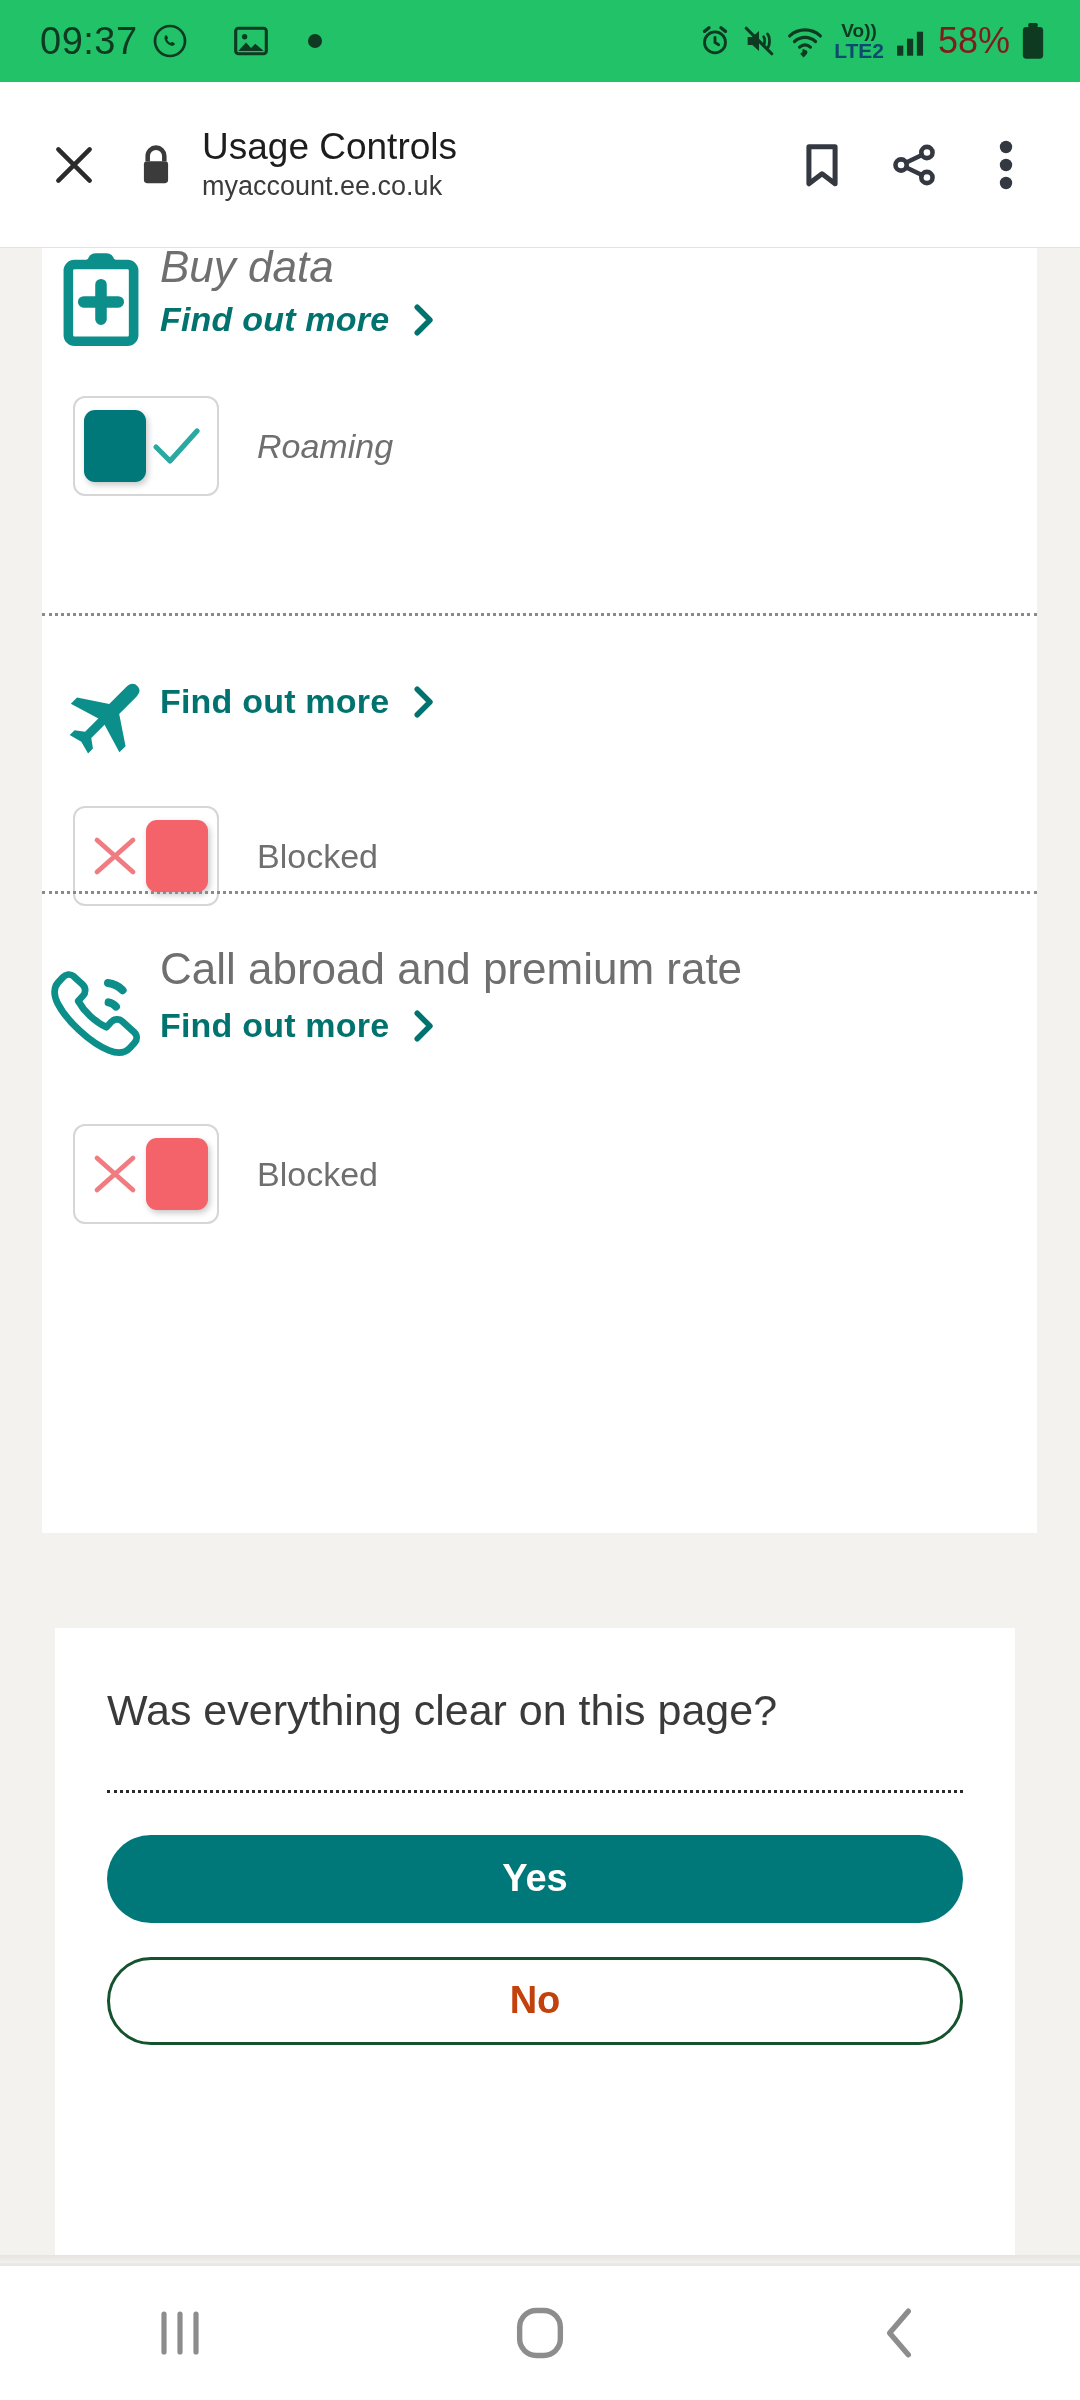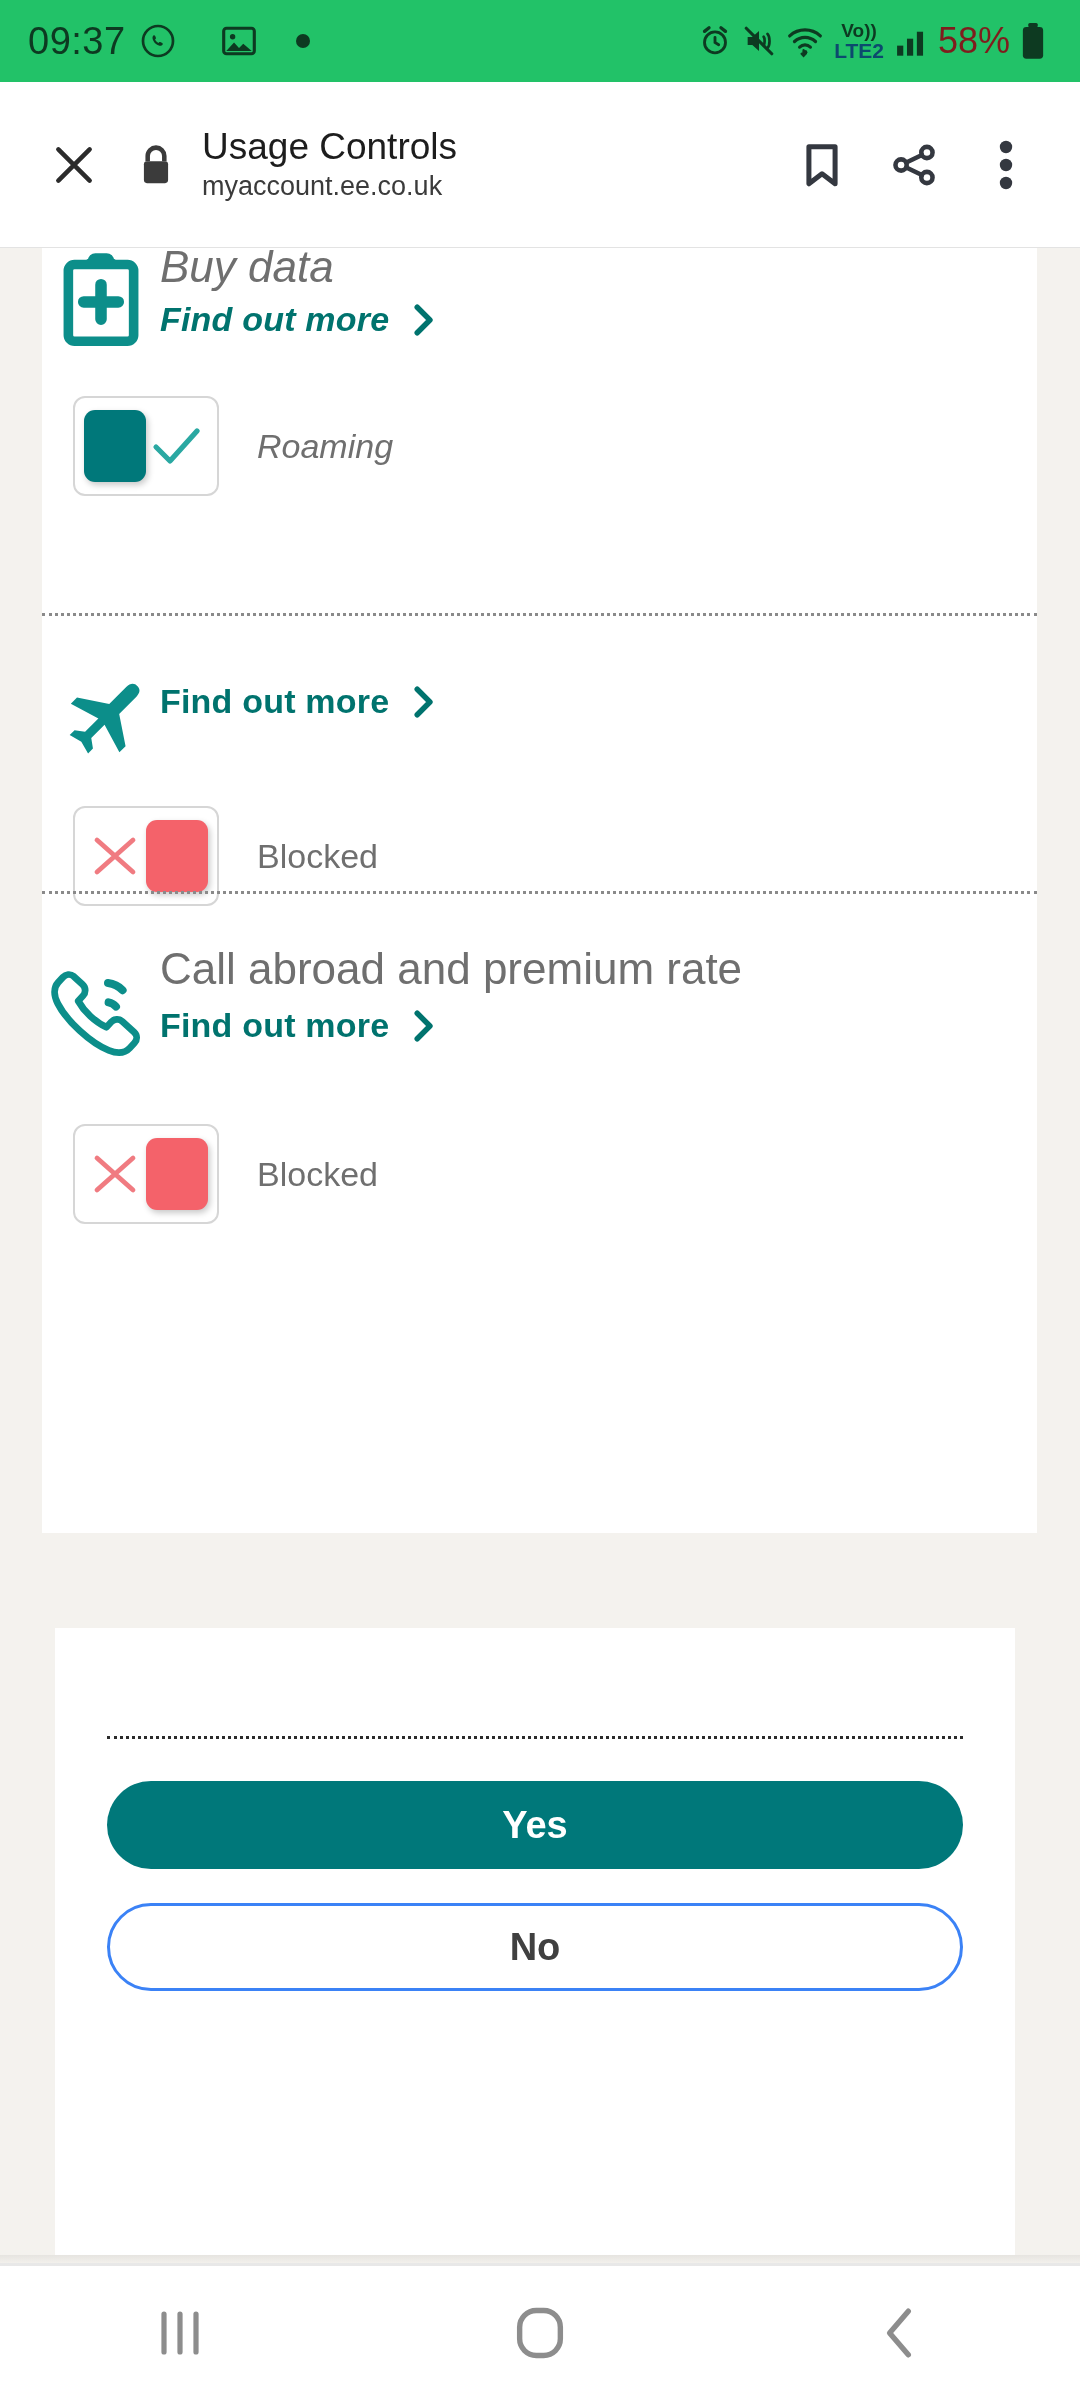--- a/index.html
+++ b/index.html
@@ -8,21 +8,21 @@
     font-family:"Liberation Sans", sans-serif;
     background:#ffffff;
     overflow:hidden;
   }
   .screen { position:relative; width:1080px; height:2400px; background:#f4f2ee; }
 
   
   .statusbar {
     position:absolute; left:0; top:0; width:1080px; height:82px;
     background:#22c268; display:flex; align-items:center;
-    padding:0 34px 0 28px; color:#0b3d22;
+    padding:0 34px 0 40px; color:#0b3d22;
   }
   .sb-left { display:flex; align-items:center; gap:14px; }
   .sb-time { font-size:38px; font-weight:400; letter-spacing:0.5px; color:#0d3a21; }
   .sb-right { margin-left:auto; display:flex; align-items:center; gap:10px; }
   .sb-batt { font-size:36px; color:#7f1d1d; letter-spacing:0px; }
   .ico { display:block; }
   .dot-ico { width:14px; height:14px; border-radius:50%; background:#0d3a21; }
 
   
   .chrome {
@@ -90,21 +90,21 @@
   }
   .fb-inner { padding:56px 52px 0 52px; }
   .fb-q { font-size:43px; color:#3a3a3a; line-height:1.25; font-weight:400; }
   .fb-div { border-top:3px dotted #2b2b2b; margin:52px 0 42px 0; height:0; }
   .btn {
     display:flex; align-items:center; justify-content:center;
     height:88px; border-radius:56px; font-size:38px; font-weight:700;
     margin:0 0 34px 0;
   }
   .btn-yes { background:#00787a; color:#ffffff; }
-  .btn-no { background:#ffffff; color:#404040; border:3px solid #3b82f6; }
+  .btn-no { background:#ffffff; color:#c2410c; border:3px solid #14532d; }
 
   
   .navbar {
     position:absolute; left:0; top:2263px; width:1080px; height:137px;
     background:#ffffff; display:flex; align-items:center; justify-content:space-around;
     border-top:3px solid #e8e8e8;
   }
   .nav-btn { width:200px; height:137px; display:flex; align-items:center; justify-content:center; }
   .scroll-edge {
     position:absolute; left:0; top:2255px; width:1080px; height:8px;
@@ -320,20 +320,21 @@
             </div>
             <div class="knob knob-off"></div>
           </div>
           <span class="state-lbl">Blocked</span>
         </div>
       </div>
     </div>
 
     <div class="card" id="feedback-card">
       <div class="fb-inner">
+        <div class="fb-q">Was everything clear on this page?</div>
         <div class="fb-div"></div>
         <div class="btn btn-yes">Yes</div>
         <div class="btn btn-no">No</div>
       </div>
     </div>
 
   </div>
 
   <div class="scroll-edge"></div>
 

